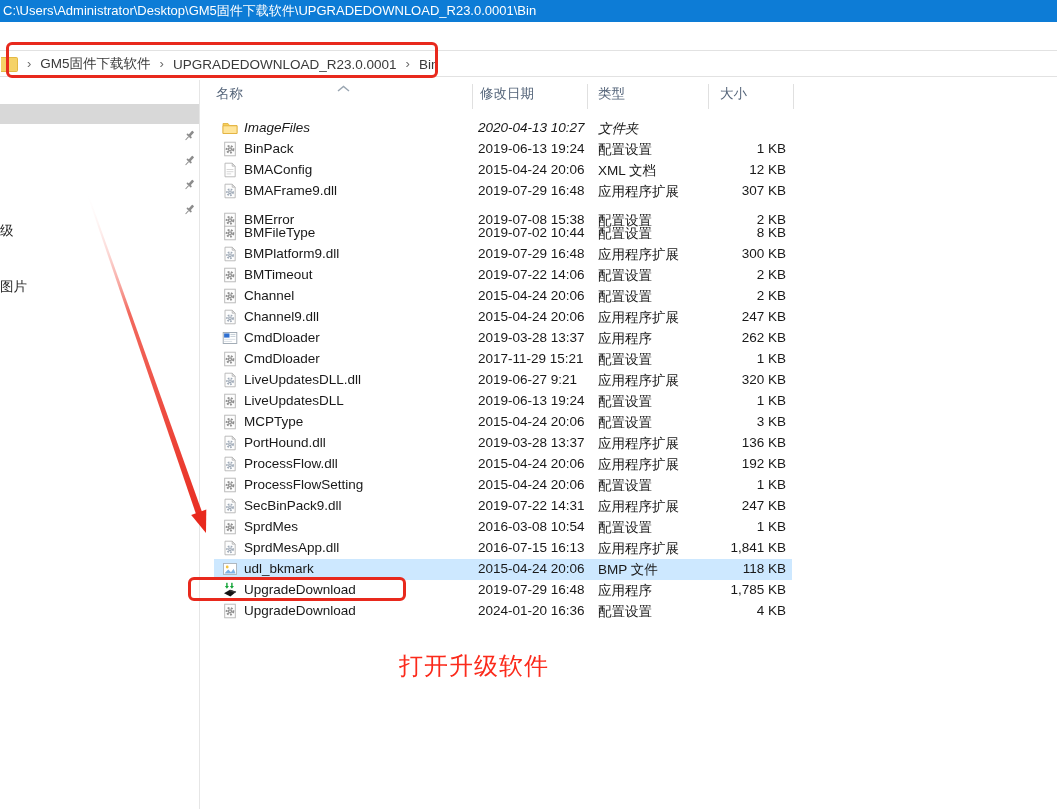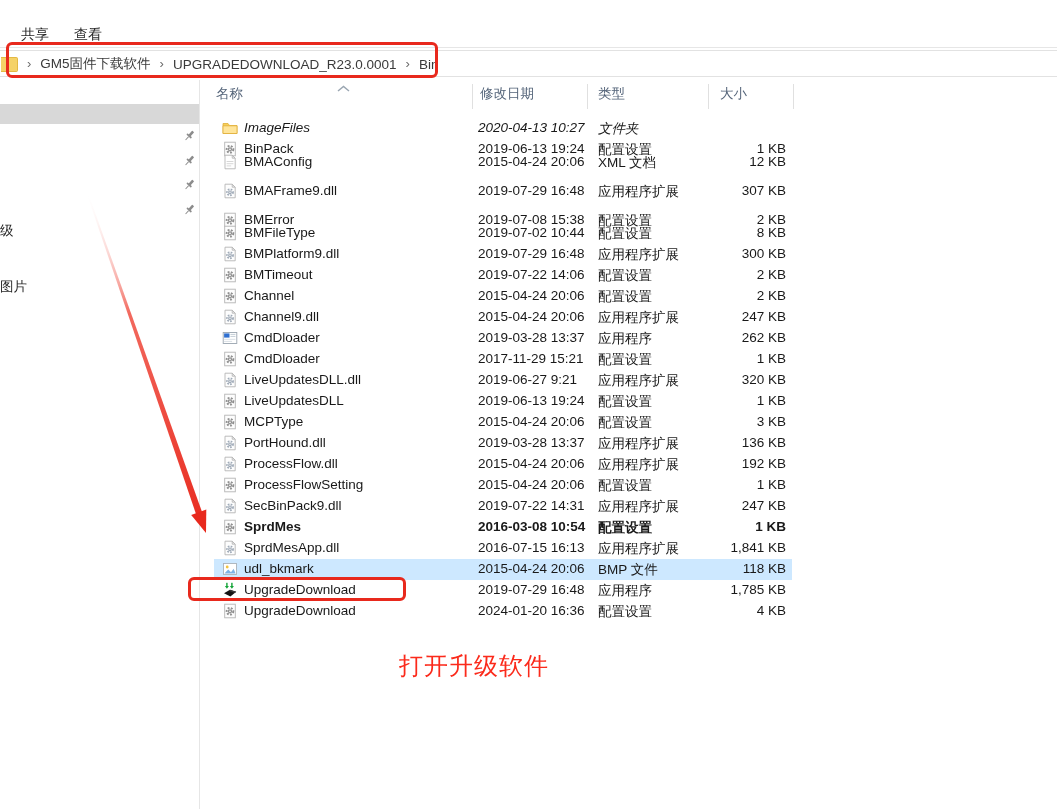--- a/index.html
+++ b/index.html
@@ -65,25 +65,24 @@
   .arrow-overlay { position:absolute; left:0; top:0; width:1057px; height:809px; z-index:6;
     pointer-events:none; }
   .note { position:absolute; left:399px; top:650px; font-size:24px; color:#fb2a1b;
     letter-spacing:1px; white-space:nowrap; z-index:5; }
 </style>
 </head>
 <body>
 
 <div id="stage">
 
-
-  <div class="menubar">
-    <span class="ribbon-tab tab-share">共享</span>
-    <span class="ribbon-tab tab-view">查看</span>
+  <div class="titlebar">
+    <span>C:\Users\Administrator\Desktop\GM5固件下载软件\UPGRADEDOWNLOAD_R23.0.0001\Bin</span>
   </div>
+
 
   <div class="addressband">
     <div class="addressbox"></div>
     <div class="breadcrumb">
       <span class="crumb-folder"></span>
       <span class="crumb-sep">›</span>
       <span class="crumb-item">GM5固件下载软件</span>
       <span class="crumb-sep">›</span>
       <span class="crumb-item">UPGRADEDOWNLOAD_R23.0.0001</span>
       <span class="crumb-sep">›</span>
@@ -157,21 +156,21 @@
             <rect x="2.7" y="1.2" width="10.6" height="13.6" fill="#fdfdfd" stroke="#b5b5b5" stroke-width="0.9"></rect>
             <circle cx="8" cy="8.3" r="3.3" fill="none" stroke="#8f8f8f" stroke-width="2" stroke-dasharray="1.8 1.4"></circle>
             <circle cx="8" cy="8.3" r="1.5" fill="none" stroke="#8f8f8f" stroke-width="1.3"></circle>
           </svg>
         </span>
         <span class="fname">BinPack</span>
         <span class="fdate">2019-06-13 19:24</span>
         <span class="ftype">配置设置</span>
         <span class="fsize">1 KB</span>
       </div>
-      <div class="frow" style="top: 152px;">
+      <div class="frow" style="top: 160px;">
         <span class="ficon">
           <svg width="16" height="16" viewBox="0 0 16 16">
             <path d="M3 1.2h7.2l3 3v10.6H3z" fill="#fff" stroke="#b5b5b5" stroke-width="0.9"></path>
             <path d="M10.2 1.2v3h3z" fill="#e8e8e8" stroke="#b5b5b5" stroke-width="0.8"></path>
             <rect x="4.6" y="7" width="6.8" height="1" fill="#d7d7d7"></rect>
             <rect x="4.6" y="9.2" width="6.8" height="1" fill="#d7d7d7"></rect>
             <rect x="4.6" y="11.4" width="4.6" height="1" fill="#d7d7d7"></rect>
           </svg>
         </span>
         <span class="fname">BMAConfig</span>
@@ -390,21 +389,21 @@
             <path d="M10.2 1.2v3h3z" fill="#e8e8e8" stroke="#b5b5b5" stroke-width="0.8"></path>
             <circle cx="8" cy="9.3" r="3" fill="none" stroke="#a0abb8" stroke-width="1.8" stroke-dasharray="1.6 1.3"></circle>
             <circle cx="8" cy="9.3" r="1.3" fill="none" stroke="#a0abb8" stroke-width="1.2"></circle>
           </svg>
         </span>
         <span class="fname">SecBinPack9.dll</span>
         <span class="fdate">2019-07-22 14:31</span>
         <span class="ftype">应用程序扩展</span>
         <span class="fsize">247 KB</span>
       </div>
-      <div class="frow" style="top: 517px; font-weight: bold;">
+      <div class="frow" style="top: 517px;">
         <span class="ficon">
           <svg width="16" height="16" viewBox="0 0 16 16">
             <rect x="2.7" y="1.2" width="10.6" height="13.6" fill="#fdfdfd" stroke="#b5b5b5" stroke-width="0.9"></rect>
             <circle cx="8" cy="8.3" r="3.3" fill="none" stroke="#8f8f8f" stroke-width="2" stroke-dasharray="1.8 1.4"></circle>
             <circle cx="8" cy="8.3" r="1.5" fill="none" stroke="#8f8f8f" stroke-width="1.3"></circle>
           </svg>
         </span>
         <span class="fname">SprdMes</span>
         <span class="fdate">2016-03-08 10:54</span>
         <span class="ftype">配置设置</span>

